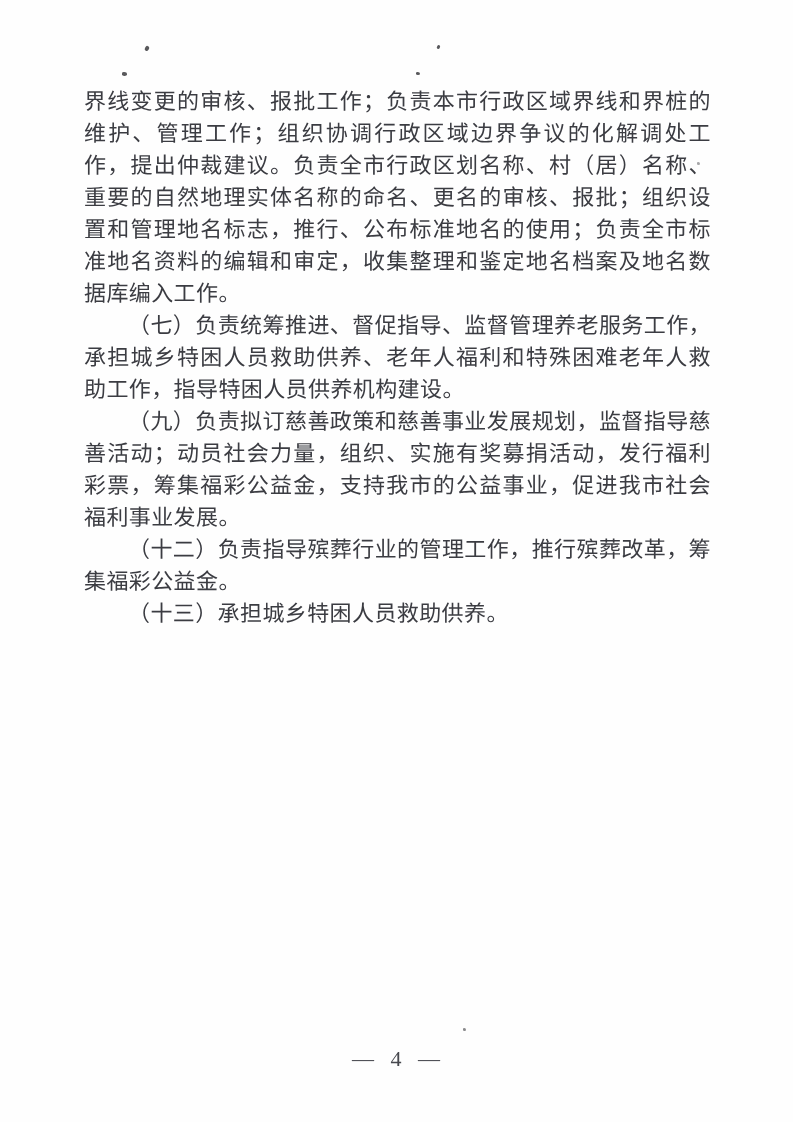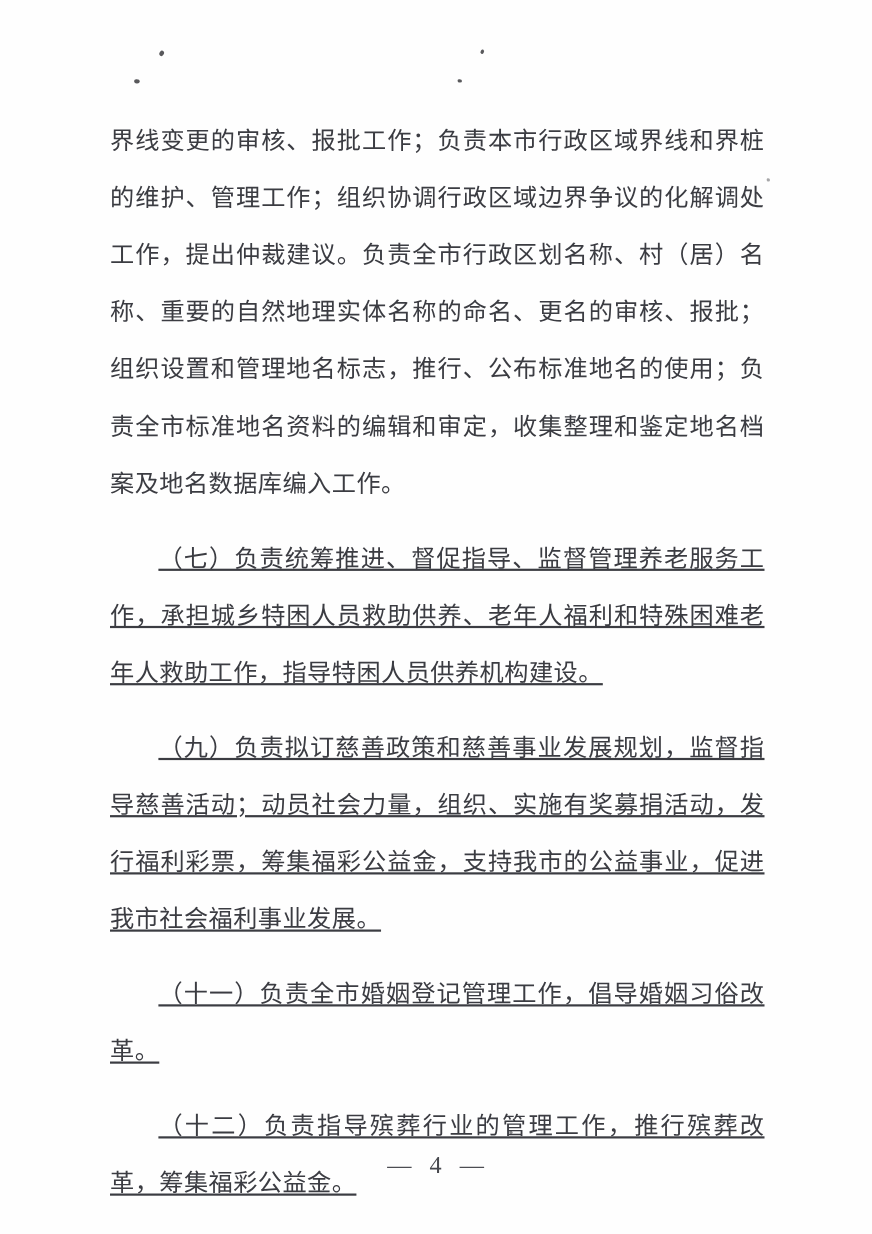--- a/index.html
+++ b/index.html
@@ -18,32 +18,31 @@
     overflow: hidden;
   }
   .content {
     position: absolute;
     left: 84px;
     top: 86px;
     width: 627px;
     color: #3b3c42;
   }
   .para {
-    margin: 16px;
+    margin: 0;
     font-size: 22px;
-    line-height: 52px;
+    line-height: 32px;
     letter-spacing: 0.4px;
     text-align: justify;
     text-justify: inter-ideograph;
     color: #3b3c42;
     -webkit-font-smoothing: antialiased;
   }
   .para.indent {
     text-indent: 2em;
-    text-decoration: underline;
   }
   .footer {
     position: absolute;
     left: 0;
     top: 1040px;
     width: 100%;
     text-align: center;
     font-size: 22px;
     line-height: 38px;
     color: #47484e;
@@ -72,21 +71,20 @@
   <span class="speck s2"></span>
   <span class="speck s3"></span>
   <span class="speck s4"></span>
   <span class="speck s5"></span>
   <span class="speck s6"></span>
 
   <div class="content">
     <p class="para">界线变更的审核、报批工作；负责本市行政区域界线和界桩的维护、管理工作；组织协调行政区域边界争议的化解调处工作，提出仲裁建议。负责全市行政区划名称、村（居）名称、重要的自然地理实体名称的命名、更名的审核、报批；组织设置和管理地名标志，推行、公布标准地名的使用；负责全市标准地名资料的编辑和审定，收集整理和鉴定地名档案及地名数据库编入工作。</p>
     <p class="para indent">（七）负责统筹推进、督促指导、监督管理养老服务工作，承担城乡特困人员救助供养、老年人福利和特殊困难老年人救助工作，指导特困人员供养机构建设。</p>
     <p class="para indent">（九）负责拟订慈善政策和慈善事业发展规划，监督指导慈善活动；动员社会力量，组织、实施有奖募捐活动，发行福利彩票，筹集福彩公益金，支持我市的公益事业，促进我市社会福利事业发展。</p>
-    <p class="para indent">（十一）负责全市婚姻登记管理工作，倡导婚姻习俗改革。</p>
     <p class="para indent">（十二）负责指导殡葬行业的管理工作，推行殡葬改革，筹集福彩公益金。</p>
     <p class="para indent">（十三）承担城乡特困人员救助供养。</p>
   </div>
 
   <div class="footer">
     <span>— 4 —</span>
   </div>
 
 </div>
 

